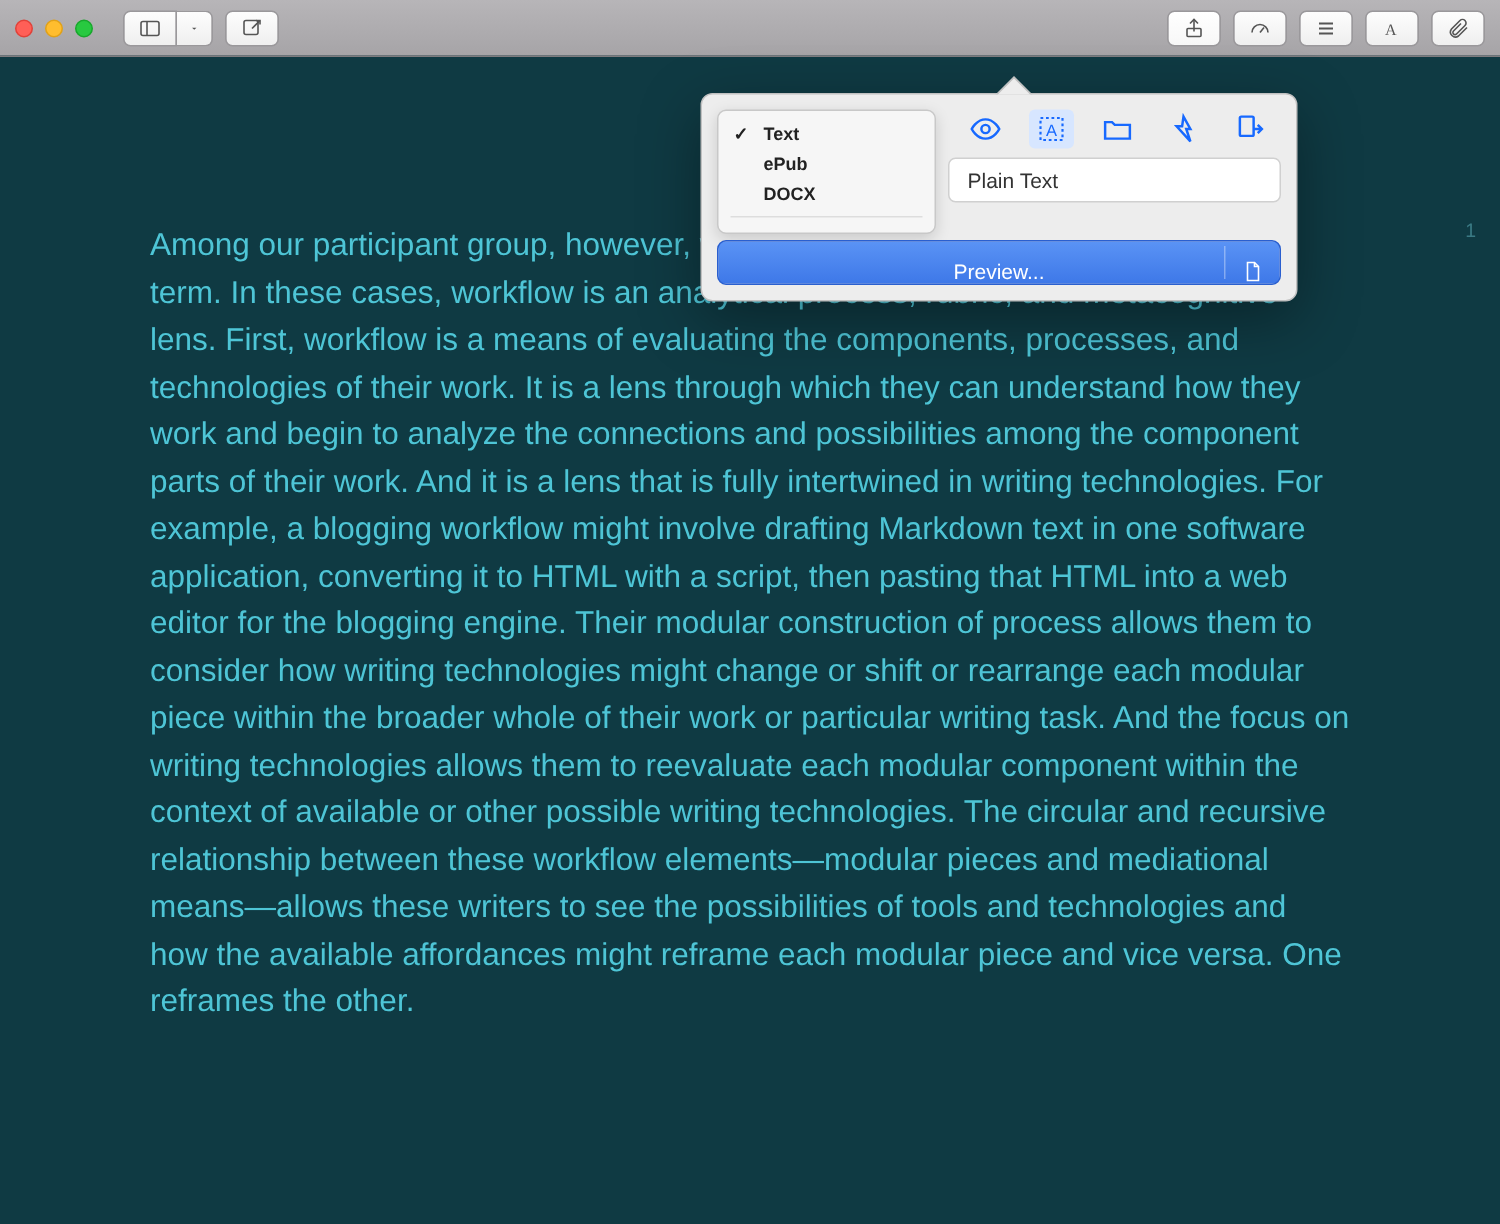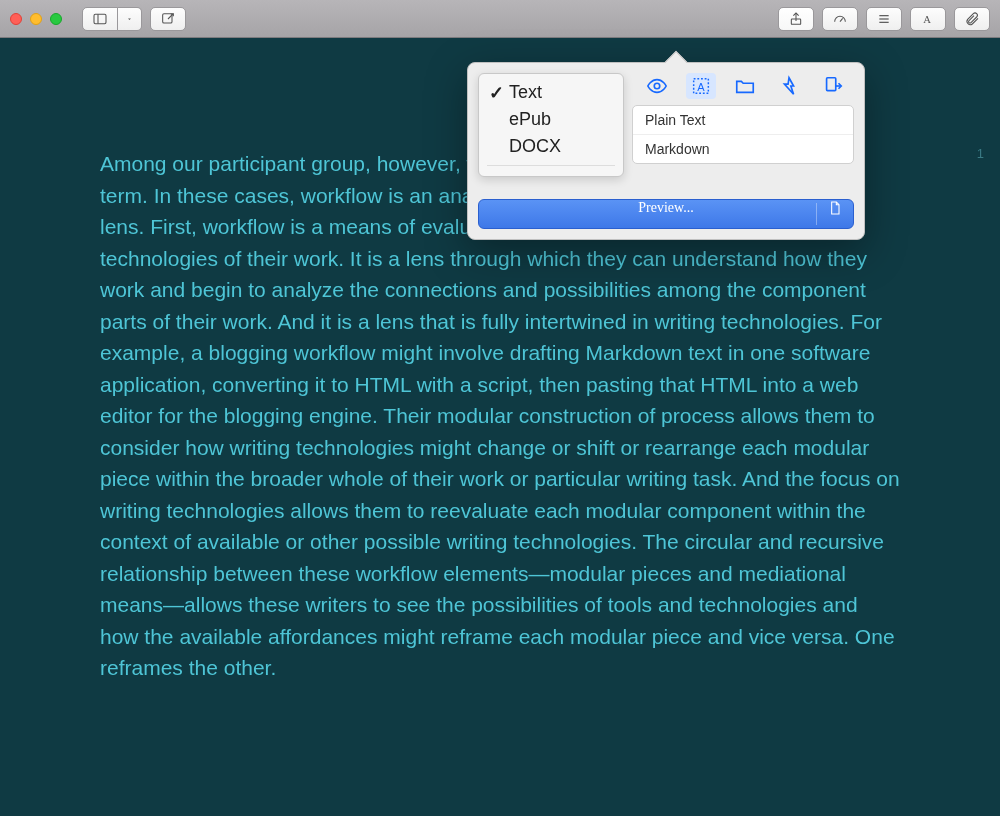--- a/index.html
+++ b/index.html
@@ -102,22 +102,22 @@
 
 .dropdown {
   background: #f6f6f6;
   border: 1px solid #c8c8c8;
   border-radius: 6px;
   width: 146px;
   padding: 5px 0;
   box-shadow: 0 3px 10px rgba(0,0,0,0.15);
 }
 .dropdown .item {
-  font-size: 18px;
-  font-weight: 400;
+  font-size: 12px;
+  font-weight: 700;
   color: #222;
   padding: 3px 16px 3px 30px;
   position: relative;
   cursor: pointer;
 }
 .dropdown .item.selected::before {
   content: '✓';
   position: absolute;
   left: 10px;
   font-weight: 700;
@@ -142,34 +142,33 @@
   padding: 6px 12px;
   cursor: pointer;
   display:flex;
   justify-content:space-between;
   align-items:flex-end;
 }
 .list .litem:not(:last-child){ border-bottom: 1px solid #eee; }
 .list .litem .info-i { font-style: italic; color: #aaa; font-family: Georgia, serif; }
 
 .preview-btn {
-  margin-top: 22px;
+  margin-top: 4px;
   background: linear-gradient(to bottom, #5a93f5, #3e78e8);
   border: 1px solid #2a5fcf;
   border-radius: 6px;
   height: 30px;
   display: flex;
-  align-items: flex-start;
+  align-items: flex-end;
   justify-content: center;
   color: #fff;
   font-size: 14px;
   font-weight: 500;
   position: relative;
   cursor: pointer;
-  font-family: Liberation Serif, serif;
 }
 .preview-btn .doc-ico {
   position: absolute;
   right: 10px;
   display:flex; align-items:center;
 }
 .preview-btn .doc-ico svg { width:16px; height:16px; }
 .preview-btn::before {
   content:'';
   position:absolute;
@@ -294,23 +293,20 @@
               <path d="M15 12h5"></path>
               <path d="M18 9l3 3-3 3"></path>
             </svg>
         </div>
       </div>
 
       <div class="list">
         <div class="litem">
             <span>Plain Text</span>
           </div>
-        <div class="litem">
-            <span>Markdown</span>
-          </div>
       </div>
     </div>
   </div>
 
   <div class="preview-btn">
     <span>Preview...</span>
     <span class="doc-ico">
       <svg viewBox="0 0 24 24" fill="none" stroke="#fff" stroke-width="1.6">
           <path d="M7 3h7l4 4v14H7z"></path>
           <path d="M14 3v4h4"></path>

